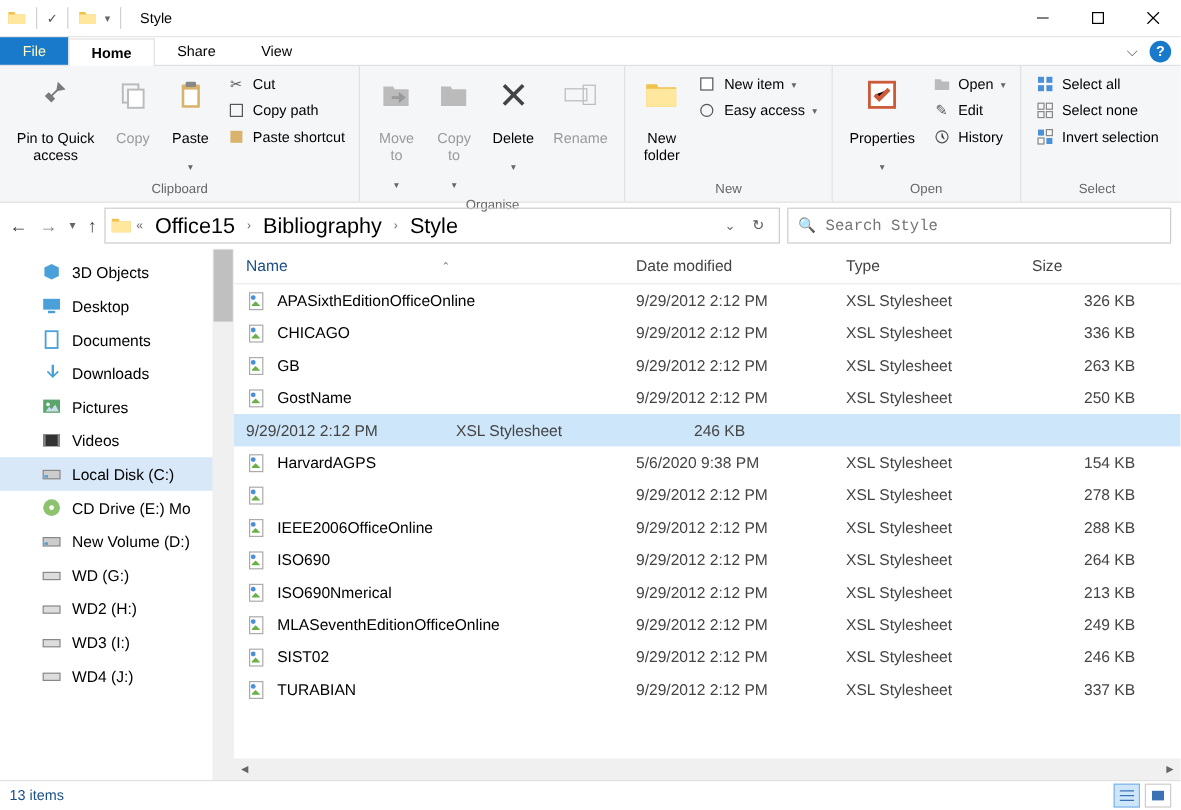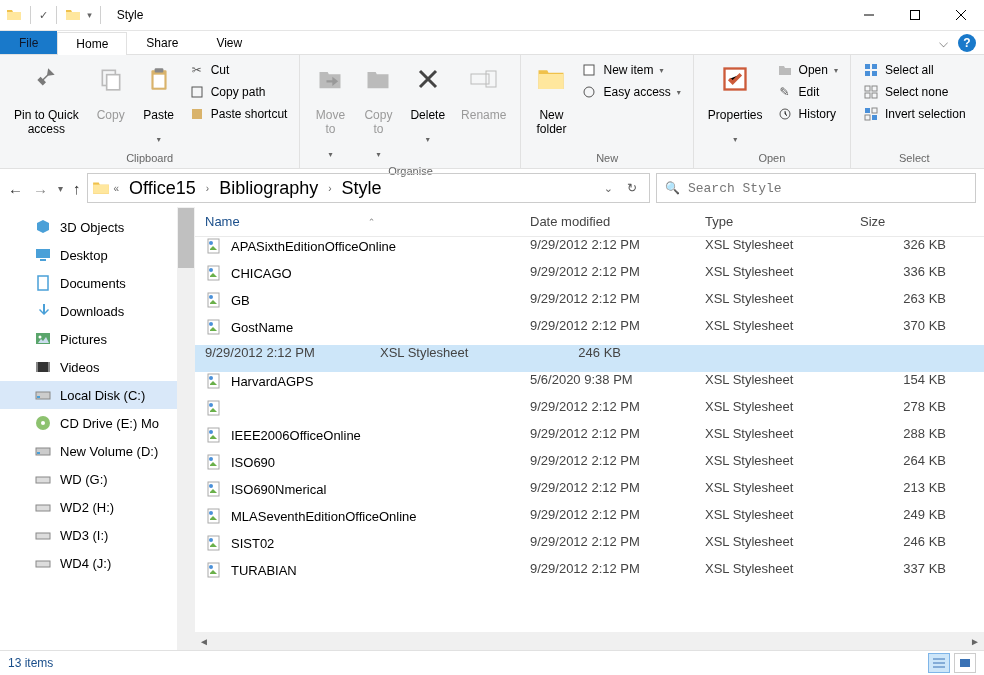--- a/index.html
+++ b/index.html
@@ -11,22 +11,22 @@
 .tb-folder { width: 16px; height: 16px; color: #f0c14b; }
 .tb-sep { width: 1px; height: 18px; background: #d0d0d0; margin: 0 4px; }
 .tb-check { color: #555; font-size: 11px; }
 .tb-title { padding-left: 6px; font-size: 12px; color: #000; flex: 1; }
 .tb-controls { display: flex; }
 .tb-btn { width: 46px; height: 31px; display: flex; align-items: center; justify-content: center; cursor: pointer; }
 
 
 .tabstrip { height: 24px; display: flex; align-items: stretch; border-bottom: 1px solid #e1e1e1; position: relative; }
 .tab { padding: 0 18px; display: flex; align-items: center; font-size: 12px; cursor: pointer; border: 1px solid transparent; border-bottom: none; }
-.tab.file { background: #1979ca; color: #0f172a; }
-.tab.active { background: #fff; border-color: #e1e1e1; position: relative; top: 1px; }
+.tab.file { background: #1979ca; color: #fef9c3; }
+.tab.active { background: #fff; border-color: #e1e1e1; position: relative; top: 1px; font-weight: bold; }
 .tabstrip-right { position: absolute; right: 8px; display: flex; align-items: center; gap: 10px; height: 100%; }
 .help-circle { width: 18px; height: 18px; border-radius: 50%; background: #1979ca; color: #fff; display: flex; align-items: center; justify-content: center; font-size: 12px; font-weight: bold; }
 
 
 .ribbon { height: 114px; background: #f5f6f7; display: flex; border-bottom: 1px solid #e1e1e1; }
 .rgroup { border-right: 1px solid #e1e1e1; display: flex; flex-direction: column; padding: 4px 6px 0 6px; }
 .rgroup-body { flex: 1; display: flex; align-items: flex-start; }
 .rgroup-label { text-align: center; font-size: 11px; color: #666; padding: 2px 0 4px 0; }
 .rbtn-big { display: flex; flex-direction: column; align-items: center; justify-content: flex-start; padding: 4px 8px; cursor: pointer; text-align: center; line-height: 1.2; gap: 13px; }
 .rbtn-big .ico { width: 32px; height: 32px; display: flex; align-items: center; justify-content: center; color: #555; }
@@ -55,21 +55,21 @@
 .sidebar-scroll { position: absolute; right: 0; top: 0; width: 18px; height: 100%; background: #f0f0f0; }
 .sidebar-thumb { position: absolute; right: 1px; top: 1px; width: 16px; height: 60px; background: #c0c0c0; }
 .side-item { display: flex; align-items: center; gap: 8px; padding: 5px 6px 5px 34px; cursor: pointer; font-size: 13px; white-space: nowrap; }
 .side-item.selected { background: #d9e8f9; }
 .side-item .sico { width: 18px; height: 18px; display: flex; align-items: center; justify-content: center; }
 
 .filepane { flex: 1; display: flex; flex-direction: column; overflow: hidden; }
 .col-headers { height: 30px; display: flex; align-items: center; border-bottom: 1px solid #eaeaea; color: #1a4e8a; font-size: 13px; padding-left: 10px; }
 .col-headers .ch { cursor: pointer; }
 .file-list { flex: 1; overflow-y: auto; }
-.file-row { display: flex; align-items: flex-start; height: 27px; padding-left: 10px; cursor: pointer; font-size: 13px; }
+.file-row { display: flex; align-items: center; height: 27px; padding-left: 10px; cursor: pointer; font-size: 13px; }
 .file-row.selected { background: #cde6f9; }
 .col-name { width: 325px; display: flex; align-items: center; gap: 8px; }
 .col-date { width: 175px; color: #444; }
 .col-type { width: 155px; color: #444; }
 .col-size { width: 100px; text-align: right; color: #444; padding-right: 14px; }
 .fico { width: 18px; height: 18px; }
 
 .hscroll { height: 18px; background: #f0f0f0; display: flex; align-items: center; position: relative; }
 .hscroll .harrow { width: 18px; text-align: center; color: #666; font-size: 10px; cursor: pointer; }
 .hscroll .htrack { flex: 1; position: relative; }
@@ -573,21 +573,21 @@
               <svg class="fico" width="18" height="18" viewBox="0 0 18 18">
                 <rect x="3" y="2" width="11" height="14" fill="#fff" stroke="#aaa"></rect>
                 <circle cx="6" cy="6" r="2" fill="#4a90d9"></circle>
                 <path fill="#6ab04a" d="M5 12l3-3 4 4H5z"></path>
               </svg>
             </span>
             <span>GostName</span>
           </div>
           <div class="col-date">9/29/2012 2:12 PM</div>
           <div class="col-type">XSL Stylesheet</div>
-          <div class="col-size">370 KB</div>
+          <div class="col-size">250 KB</div>
         </div>
         <div class="file-row selected">
           <div class="col-date">9/29/2012 2:12 PM</div>
           <div class="col-type">XSL Stylesheet</div>
           <div class="col-size">246 KB</div>
         </div>
         <div class="file-row">
           <div class="col-name">
             <span>
               <svg class="fico" width="18" height="18" viewBox="0 0 18 18">

